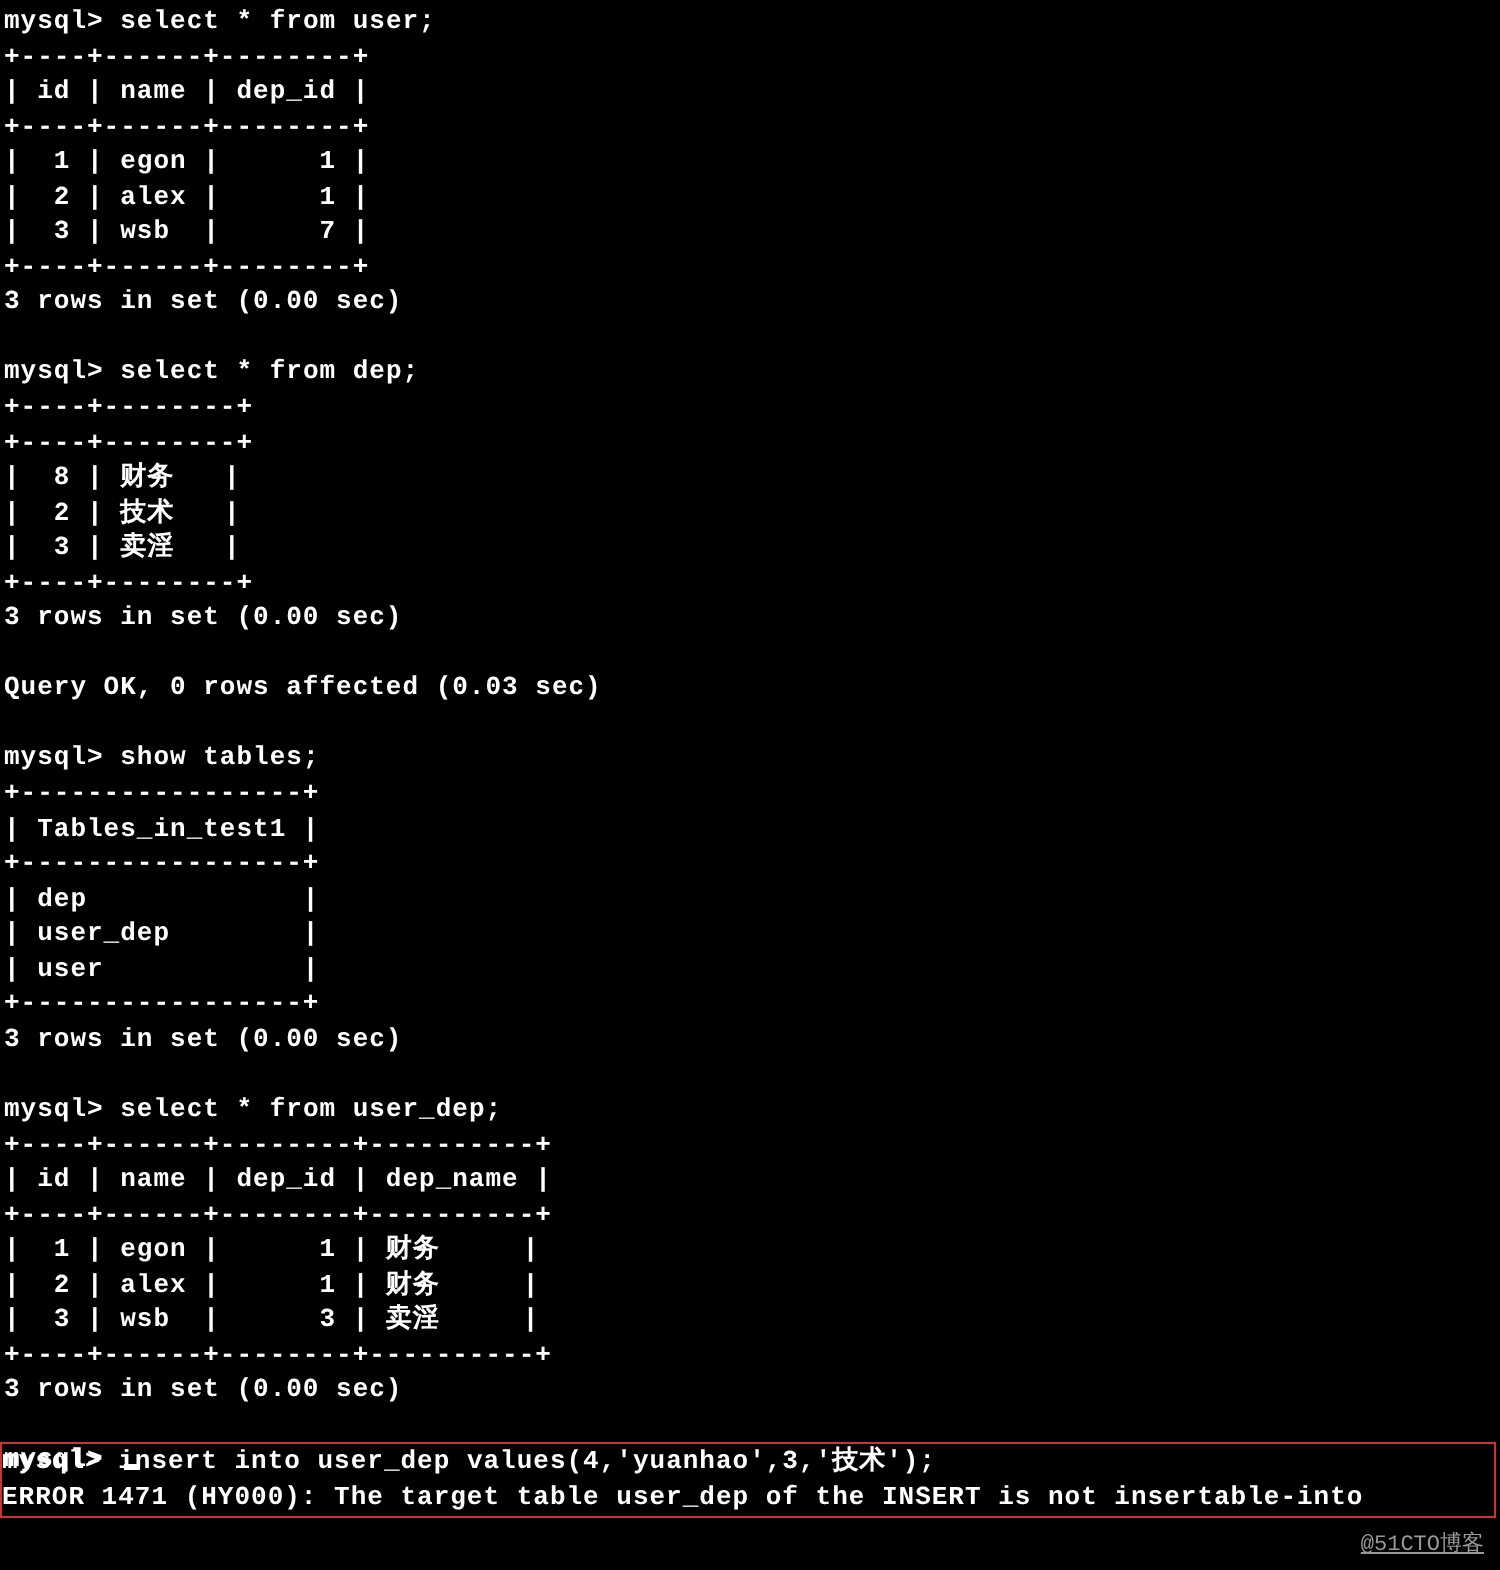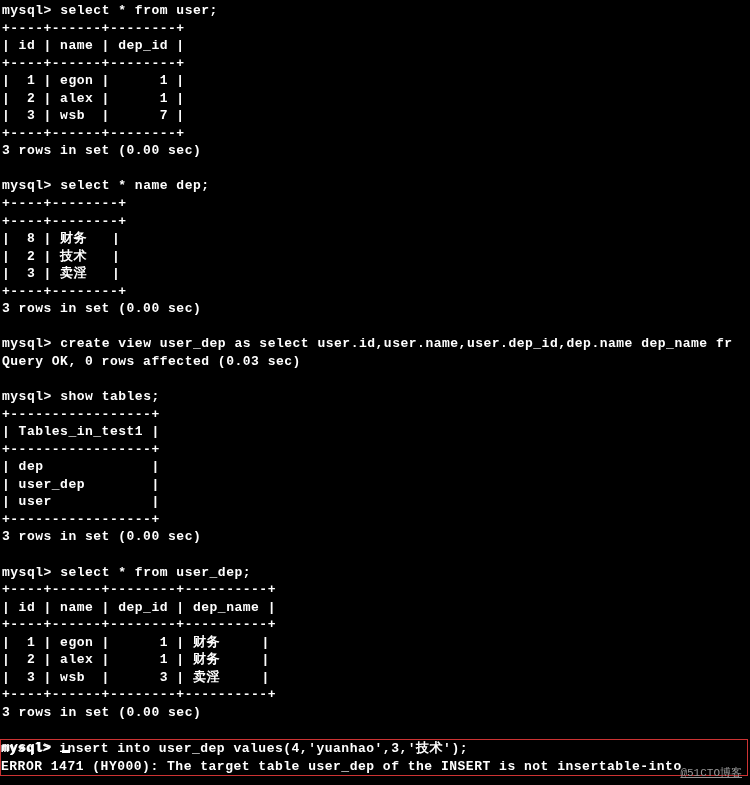--- a/index.html
+++ b/index.html
@@ -63,31 +63,30 @@
 <div class="line">+----+------+--------+</div>
 <div class="line">| id | name | dep_id |</div>
 <div class="line">+----+------+--------+</div>
 <div class="line">|  1 | egon |      1 |</div>
 <div class="line">|  2 | alex |      1 |</div>
 <div class="line">|  3 | wsb  |      7 |</div>
 <div class="line">+----+------+--------+</div>
 <div class="line">3 rows in set (0.00 sec)</div>
 <div class="line">&nbsp;</div>
 
-<div class="prompt"><span>mysql&gt;</span> <span>select * name dep;</span></div>
+<div class="prompt"><span>mysql&gt;</span> <span>select * from dep;</span></div>
 <div class="line">+----+--------+</div>
 <div class="line">+----+--------+</div>
 <div class="line">|  8 | 财务   |</div>
 <div class="line">|  2 | 技术   |</div>
 <div class="line">|  3 | 卖淫   |</div>
 <div class="line">+----+--------+</div>
 <div class="line">3 rows in set (0.00 sec)</div>
 <div class="line">&nbsp;</div>
 
-<div class="prompt"><span>mysql&gt;</span> <span>create view user_dep as select user.id,user.name,user.dep_id,dep.name dep_name fr</span></div>
 <div class="line">Query OK, 0 rows affected (0.03 sec)</div>
 <div class="line">&nbsp;</div>
 
 <div class="prompt"><span>mysql&gt;</span> <span>show tables;</span></div>
 <div class="line">+-----------------+</div>
 <div class="line">| Tables_in_test1 |</div>
 <div class="line">+-----------------+</div>
 <div class="line">| dep             |</div>
 <div class="line">| user_dep        |</div>
 <div class="line">| user            |</div>

